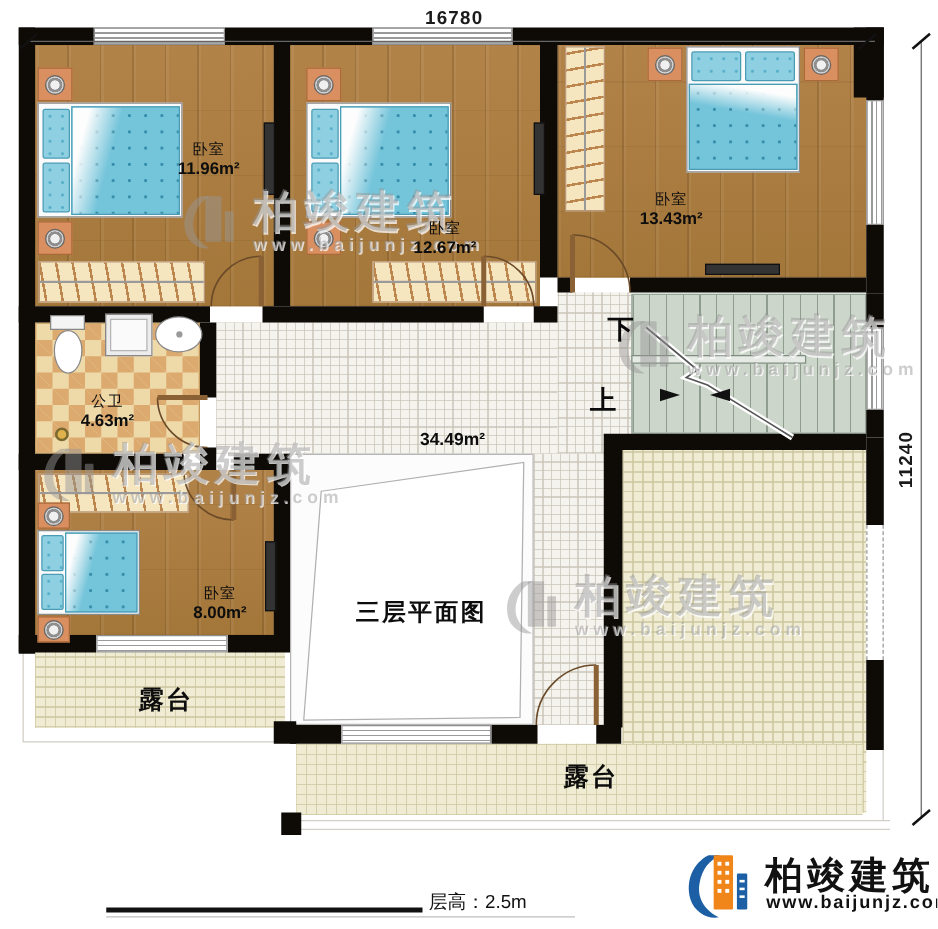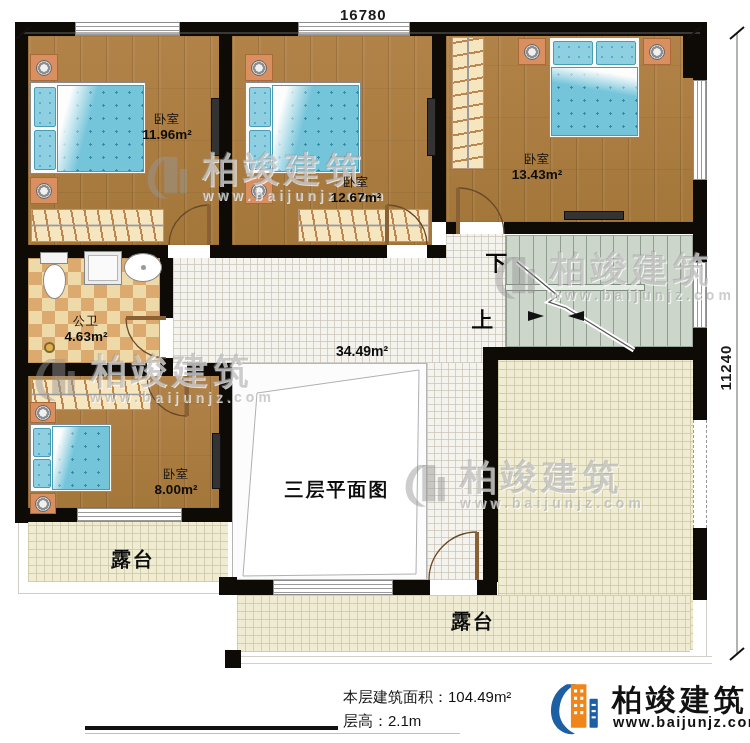--- a/index.html
+++ b/index.html
@@ -306,25 +306,22 @@
   <div class="biglabel" style="left:133px;top:546px;">露台</div>
   <div class="biglabel" style="left:473px;top:608px;">露台</div>
   <div class="stairword" style="left:486px;top:249px;">下</div>
   <div class="stairword" style="left:472px;top:306px;">上</div>
 
   <div class="dimlabel" style="left:340px;top:6px;">16780</div>
   <div class="dimlabel rot" style="left:703px;top:360px;width:44px;text-align:center;">11240</div>
 
   <div class="tb-underline"></div>
   <div class="tb-underline2"></div>
-  <div class="tb-info" style="top:688px;">
-    <span>本层建筑面积：</span><span>104.49m²</span>
-  </div>
   <div class="tb-info" style="top:712px;">
-    <span>层高：</span><span>2.1m</span>
+    <span>层高：</span><span>2.5m</span>
   </div>
   <svg class="overlay" style="left:540px;top:676px;" width="66" height="62" viewBox="0 0 60 60">
     <path d="M24 8 C12 14 6 28 10 42 C13 52 24 58 32 56 C22 51 15 42 17 30 C19 18 25 12 33 8 Z" fill="#1c5fa5"></path>
     <rect x="28" y="8" width="15" height="42" rx="1" fill="#f08519"></rect>
     <rect x="46" y="22" width="8" height="28" rx="1" fill="#1c5fa5"></rect>
     <g fill="#ffffff">
       <rect x="31" y="13" width="3" height="3"></rect>
         <rect x="37" y="13" width="3" height="3"></rect>
       <rect x="31" y="20" width="3" height="3"></rect>
         <rect x="37" y="20" width="3" height="3"></rect>

